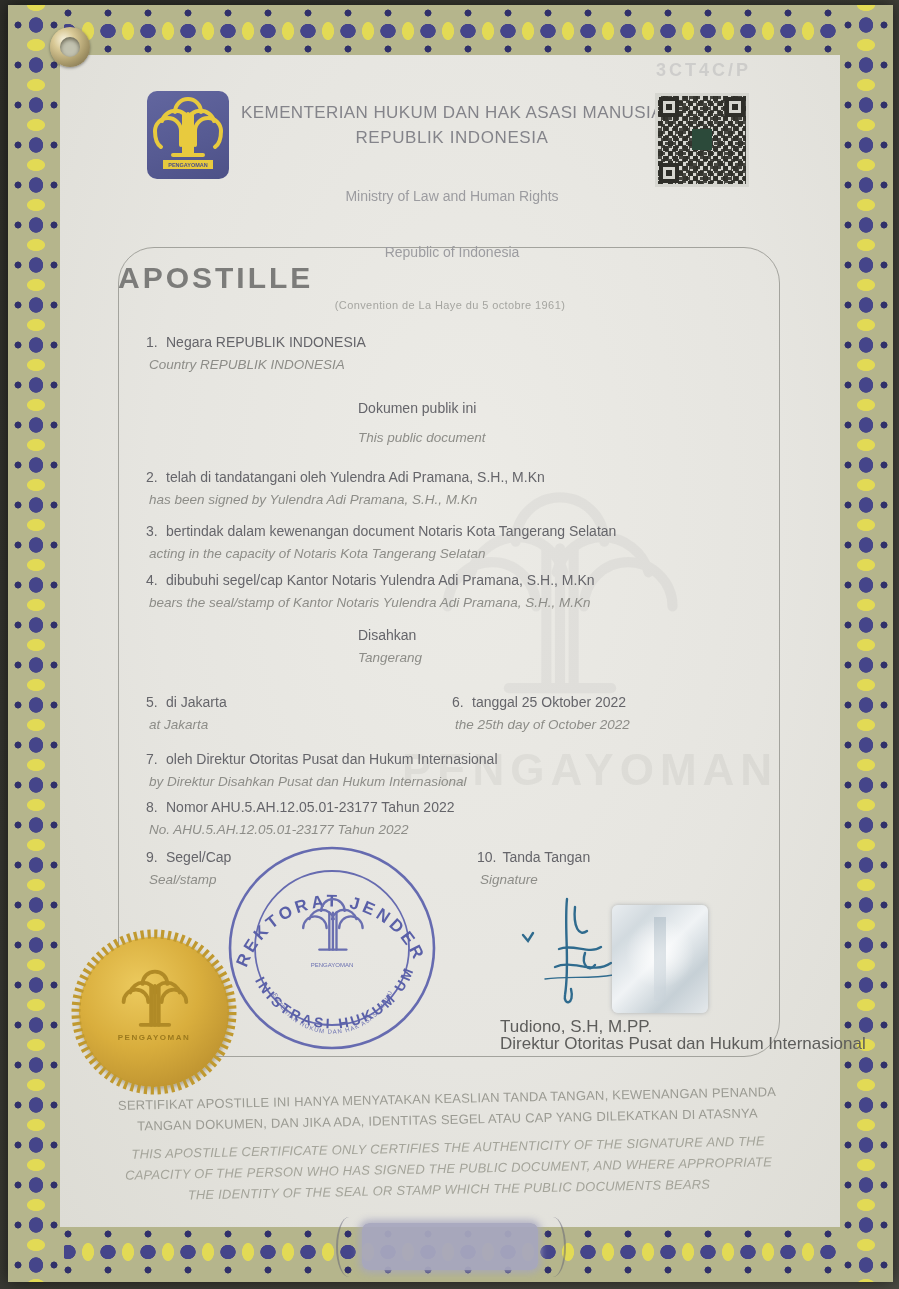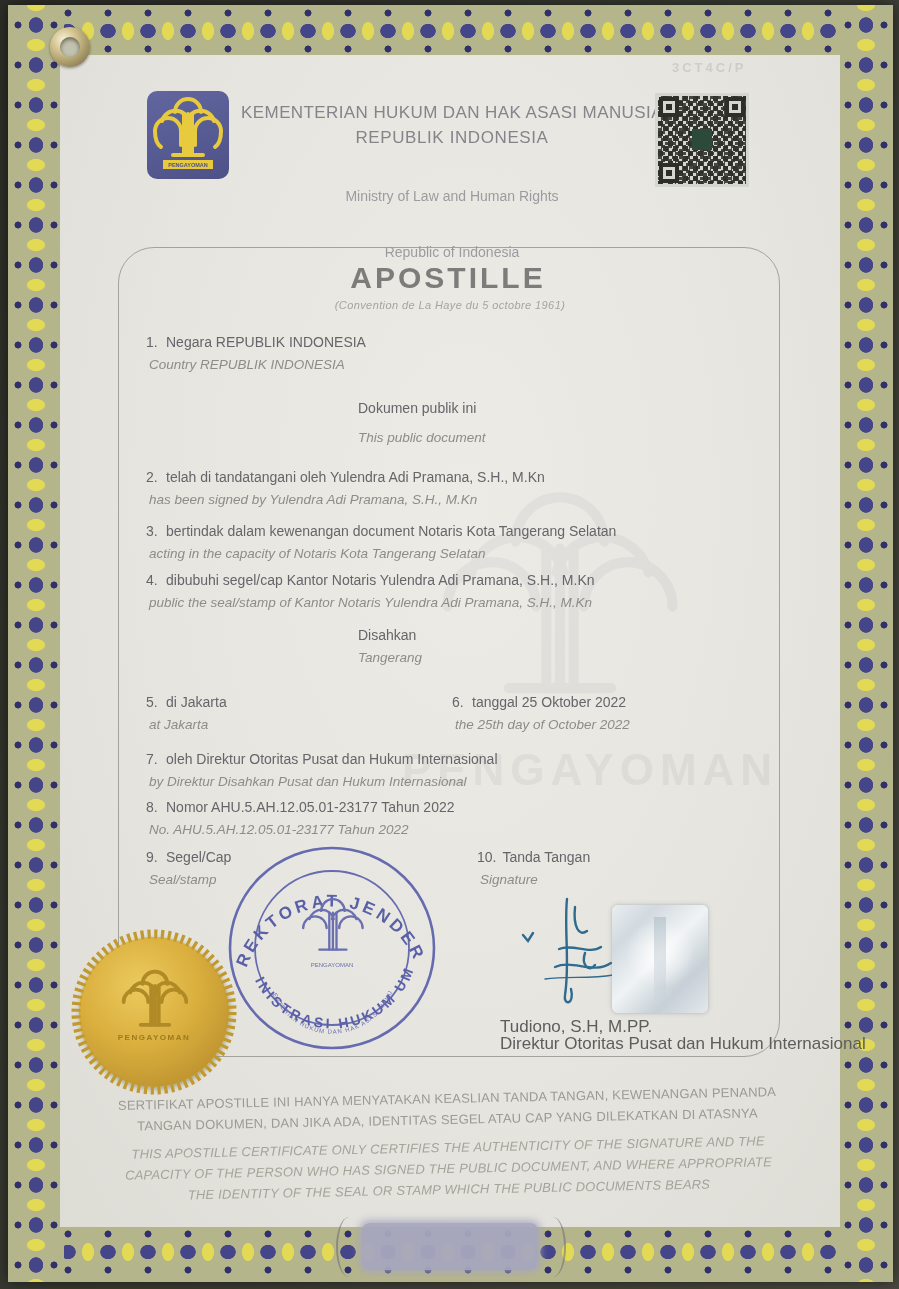--- a/index.html
+++ b/index.html
@@ -54,44 +54,44 @@
   
   #ministry-logo{
     position:absolute;left:147px;top:91px;width:82px;height:88px;border-radius:10px;
     background:linear-gradient(160deg,#62669f 0%,#565a92 60%,#4d5187 100%);z-index:3;
   }
   #header-text{position:absolute;left:232px;top:100px;width:440px;text-align:center;z-index:3;}
   .hl1{font-size:17px;color:#84848a;letter-spacing:.4px;line-height:25px;}
   .hl2{font-size:17px;color:#84848a;letter-spacing:.6px;line-height:25px;margin-bottom:6px;}
   .hl3{font-size:14px;color:#9c9ca0;line-height:20px;margin-top:36px;}
   #faint-code{
-    position:absolute;left:672px;top:60px;width:140px;z-index:3;
-    font-size:13px;font-weight:bold;letter-spacing:3px;color:rgba(125,125,130,.22);
+    position:absolute;left:656px;top:60px;width:140px;z-index:3;
+    font-size:18px;font-weight:bold;letter-spacing:3px;color:rgba(125,125,130,.22);
   }
   
   #qr{
     position:absolute;left:658px;top:96px;width:88px;height:88px;z-index:3;
     background:
       repeating-conic-gradient(rgba(45,45,40,.85) 0% 25%, rgba(216,216,210,0) 0% 50%) 0 0/7px 7px,
       repeating-conic-gradient(#35352f 0% 25%, #d6d6d0 0% 50%) 0 0/10px 10px;
     outline:3px solid #d6d6d0;
   }
   .qr-f{position:absolute;width:20px;height:20px;border:4px solid #2e2e29;background:#d6d6d0;box-sizing:border-box;}
   .qr-f::after{content:"";position:absolute;left:3px;top:3px;width:6px;height:6px;background:#2e2e29;}
   #qr-f1{left:1px;top:1px;} #qr-f2{right:1px;top:1px;} #qr-f3{left:1px;bottom:1px;}
   #qr-center{position:absolute;left:34px;top:33px;width:20px;height:21px;background:#2c4a3a;}
   
   #frame{
     position:absolute;left:118px;top:247px;width:660px;height:808px;
     border:1.5px solid #a3a39d;border-radius:36px;z-index:2;
   }
-  #title{position:absolute;left:118px;top:261px;width:660px;text-align:center;z-index:3;
+  #title{position:absolute;left:118px;top:261px;width:660px;z-index:3;
     font-size:30px;font-weight:bold;letter-spacing:3px;color:#7c7c7a;}
   #subtitle{position:absolute;left:118px;top:299px;width:664px;text-align:center;z-index:3;
-    font-size:11px;color:#a5a5a0;letter-spacing:.4px;font-style:italic;}
+    font-size:11px;color:#a5a5a0;letter-spacing:.4px;}
   
   .item{position:absolute;z-index:3;font-size:14px;color:#65656a;line-height:18px;}
   .item .line{display:flex;gap:6px;}
   .item .num{min-width:14px;}
   .item .en{margin-left:3px;margin-top:5px;font-style:italic;font-size:13.5px;color:#8d8d88;}
   #i1{left:146px;top:333px;}
   #i2{left:146px;top:468px;}
   #i3{left:146px;top:522px;}
   #i4{left:146px;top:571px;}
   #i5{left:146px;top:693px;}
@@ -230,21 +230,21 @@
         <span class="num">3.</span>
         <span>bertindak dalam kewenangan document Notaris Kota Tangerang Selatan</span>
       </div>
     <div class="en">acting in the capacity of Notaris Kota Tangerang Selatan</div>
   </div>
   <div id="i4" class="item">
     <div class="line">
         <span class="num">4.</span>
         <span>dibubuhi segel/cap Kantor Notaris Yulendra Adi Pramana, S.H., M.Kn</span>
       </div>
-    <div class="en">public the seal/stamp of Kantor Notaris Yulendra Adi Pramana, S.H., M.Kn</div>
+    <div class="en">bears the seal/stamp of Kantor Notaris Yulendra Adi Pramana, S.H., M.Kn</div>
   </div>
   <div id="cert-id" class="centerline">Disahkan</div>
   <div id="cert-en" class="centerline">Tangerang</div>
   <div id="i5" class="item">
     <div class="line">
         <span class="num">5.</span>
         <span>di Jakarta</span>
       </div>
     <div class="en">at Jakarta</div>
   </div>

